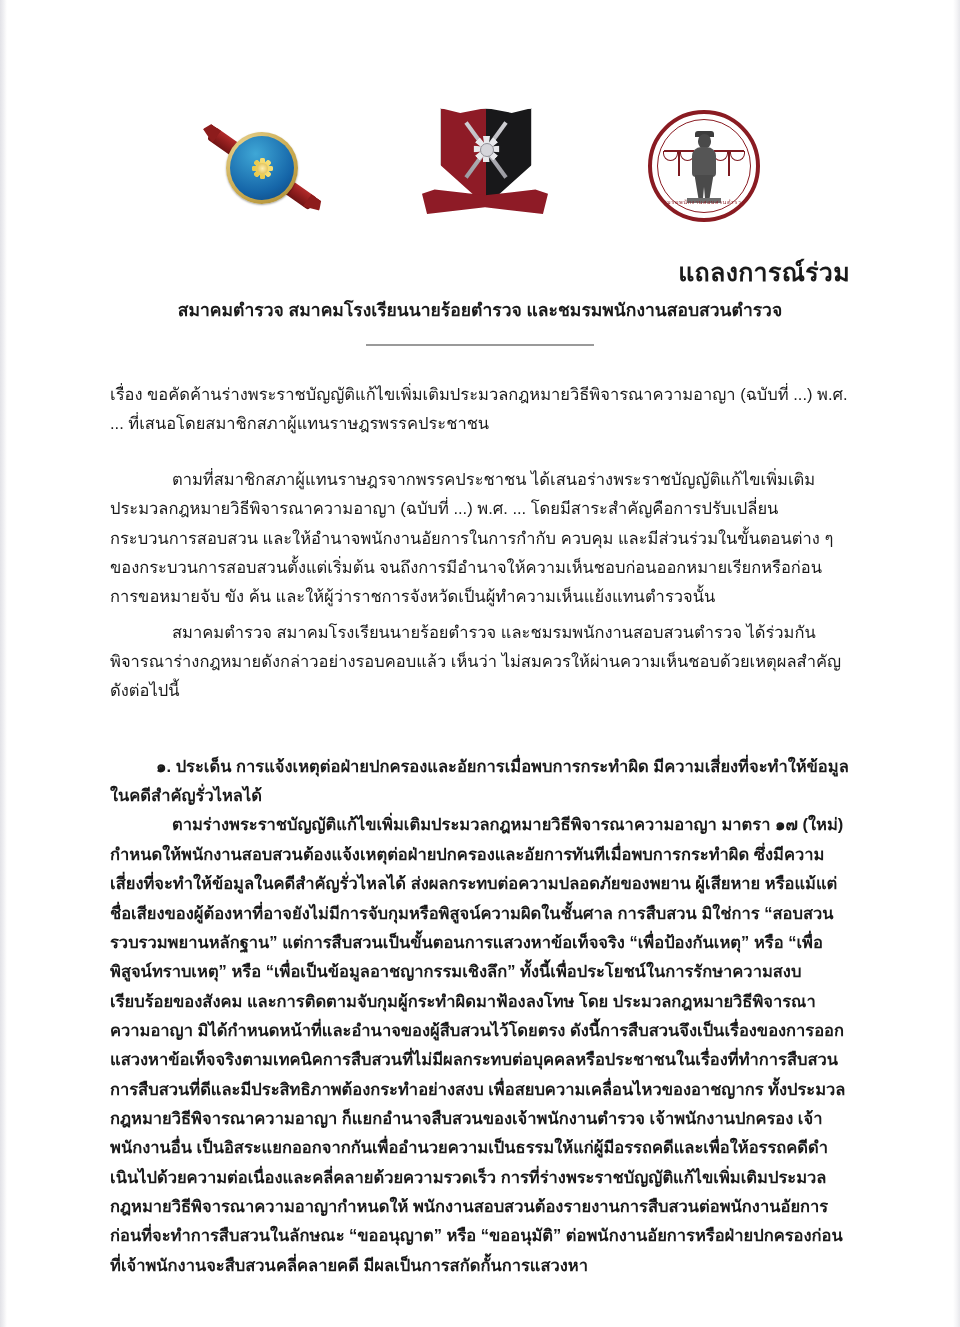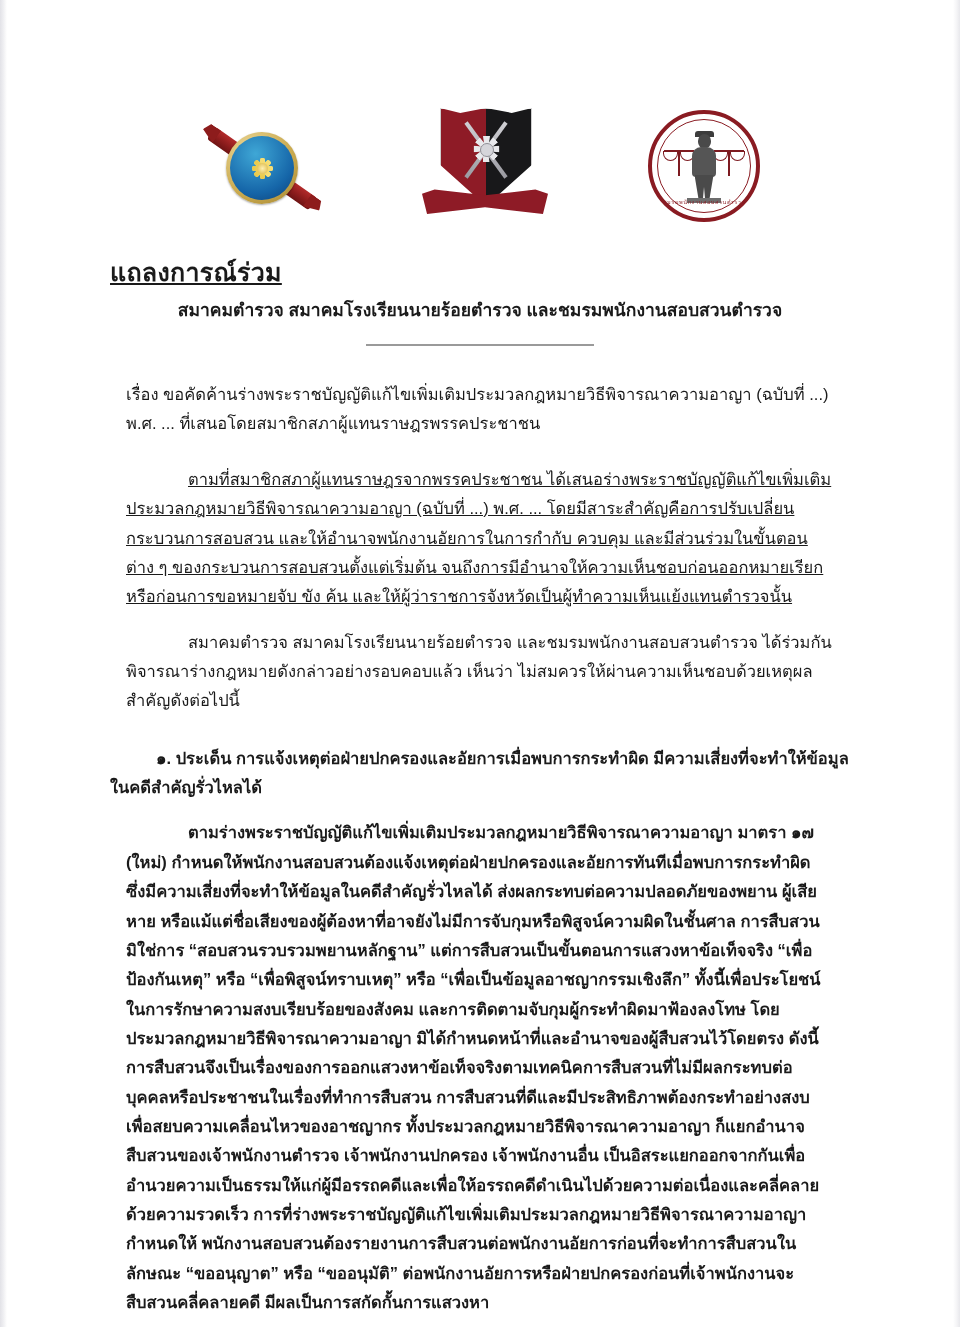--- a/index.html
+++ b/index.html
@@ -240,60 +240,59 @@
     position: absolute; left: 50%; bottom: 12px;
     transform: translateX(-50%);
     font-size: 5.5px;
     letter-spacing: .6px;
     color: #8a1b22;
     white-space: nowrap;
   }
 
   
   .doc-title {
-    text-align: left;
+    text-align: right;
     font-size: 25px;
     font-weight: 700;
     letter-spacing: .3px;
     margin: 26px 0 0;
     line-height: 1.3;
-    text-decoration: underline;
   }
   .doc-subtitle {
     text-align: center;
     font-size: 17.5px;
     font-weight: 700;
     margin: 10px 0 0;
     line-height: 1.35;
   }
   .divider {
     width: 228px;
     height: 2px;
     background: #9a9a9a;
     margin: 22px auto 0;
   }
 
   
   .body-copy { margin-top: 34px; }
   p.para {
     font-size: 16.5px;
     line-height: 1.78;
-    margin: 16px;
+    margin: 0;
     text-align: left;
     word-break: break-word;
   }
   p.para + p.para { margin-top: 0; }
-  .gap-lg { margin-top: 26px !important; text-decoration: underline; }
+  .gap-lg { margin-top: 26px !important; }
   .gap-md { margin-top: 6px !important; }
   .indent { text-indent: 62px; }
   .issue-heading {
     font-size: 16.5px;
     line-height: 1.78;
     font-weight: 700;
-    margin: 28px 0 0;
+    margin: 46px 0 0;
     text-indent: 46px;
   }
   .issue-body { margin-top: 8px; font-weight: bold; }
 </style>
 </head>
 <body>
 
 <div class="page-gutter-left"></div>
 <div class="page-gutter-right"></div>
 

